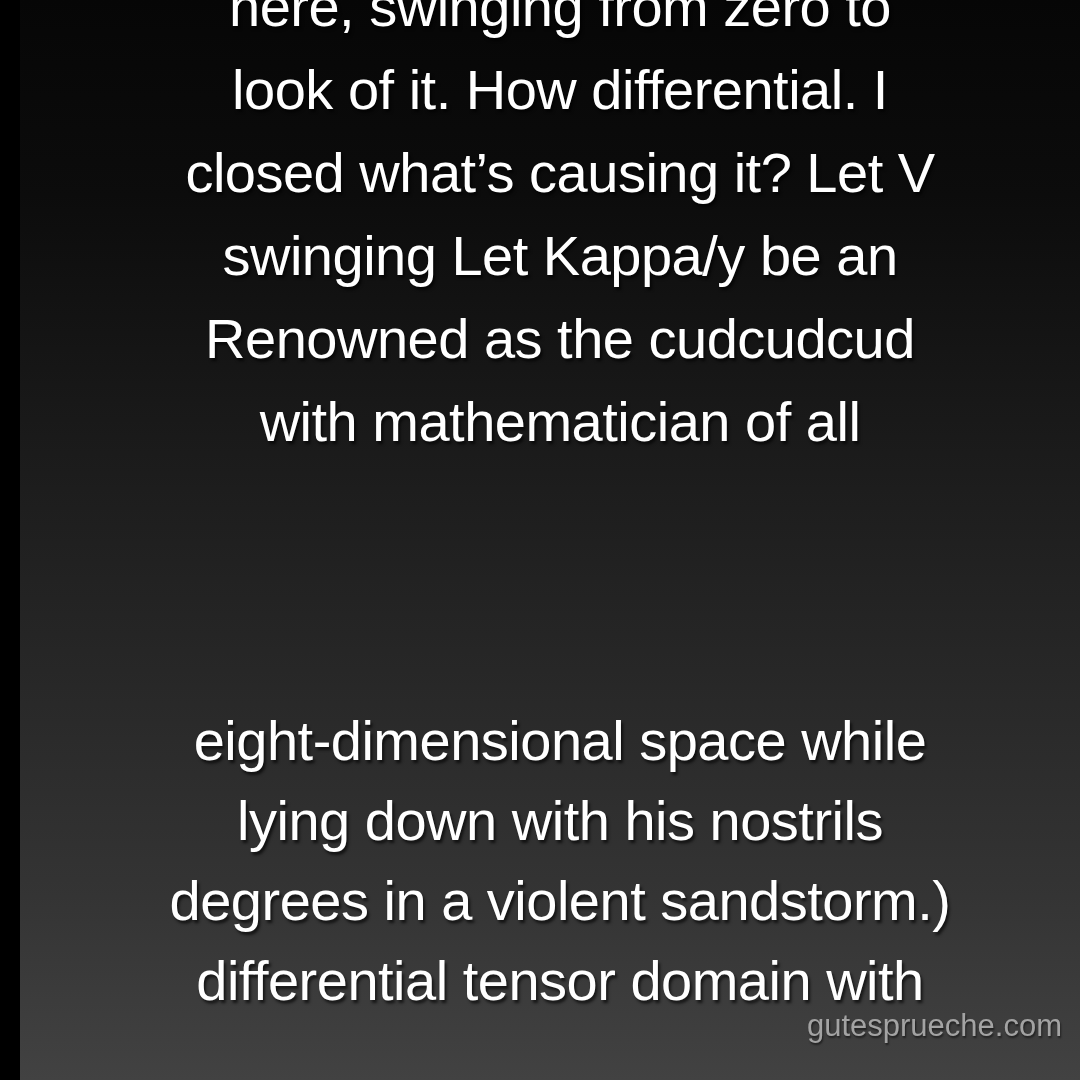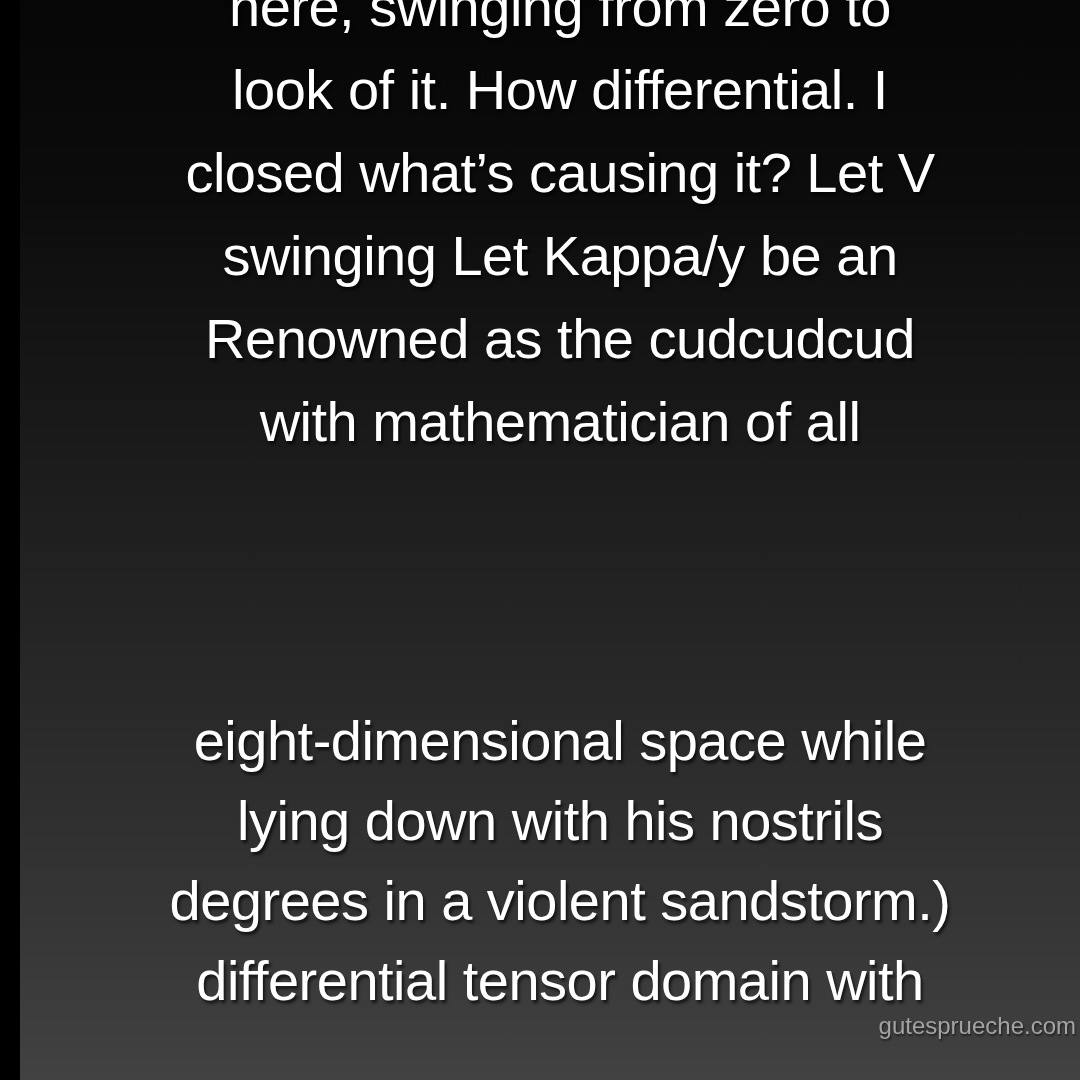--- a/index.html
+++ b/index.html
@@ -40,23 +40,23 @@
     top: 701px;
     font-size: 56px;
     line-height: 80px;
   }
   .quote-line {
     white-space: nowrap;
   }
   .watermark {
     position: absolute;
     top: 1006px;
-    right: 24px;
+    right: 38px;
     z-index: 2;
-    font-size: 24px;
+    font-size: 31px;
     line-height: 40px;
     color: #a3a3a3;
     text-shadow: 1px 2px 2px rgba(0,0,0,0.5);
     white-space: nowrap;
   }
 </style>
 </head>
 <body>
 
 <div class="canvas">

